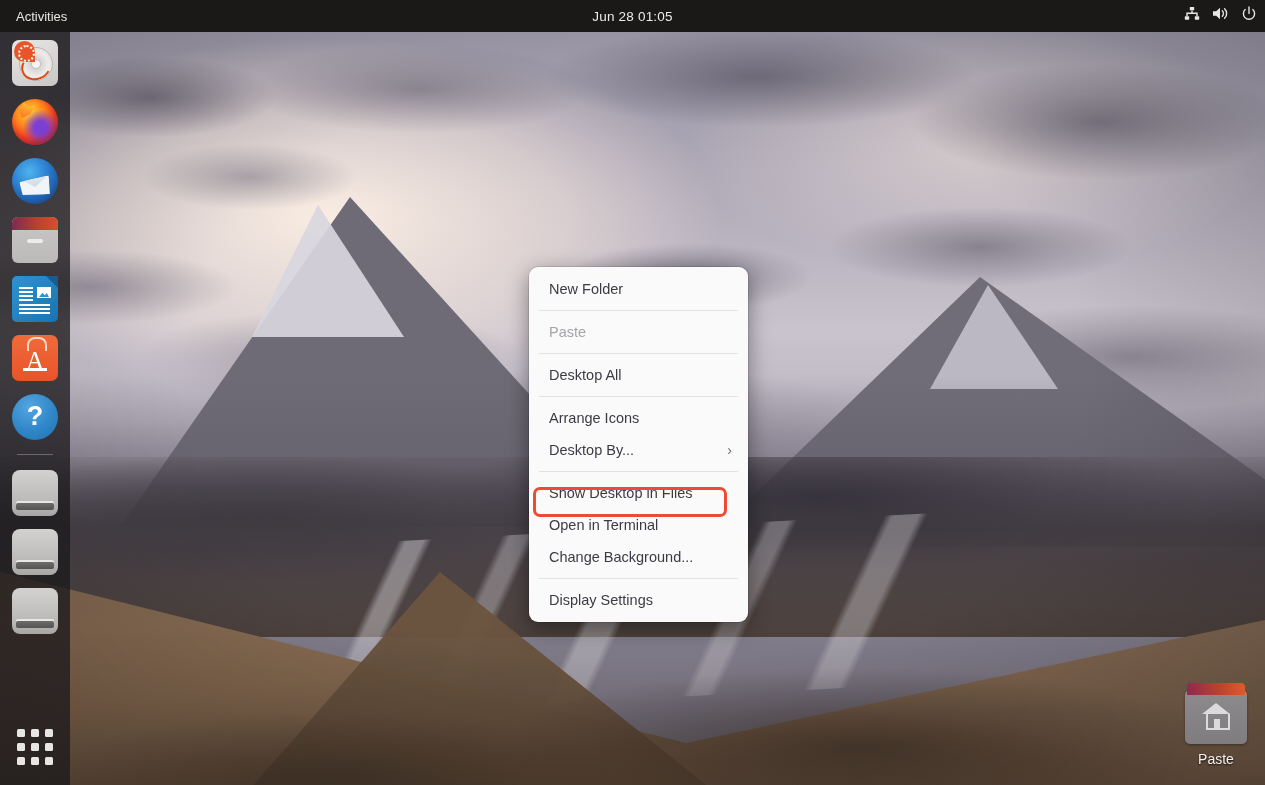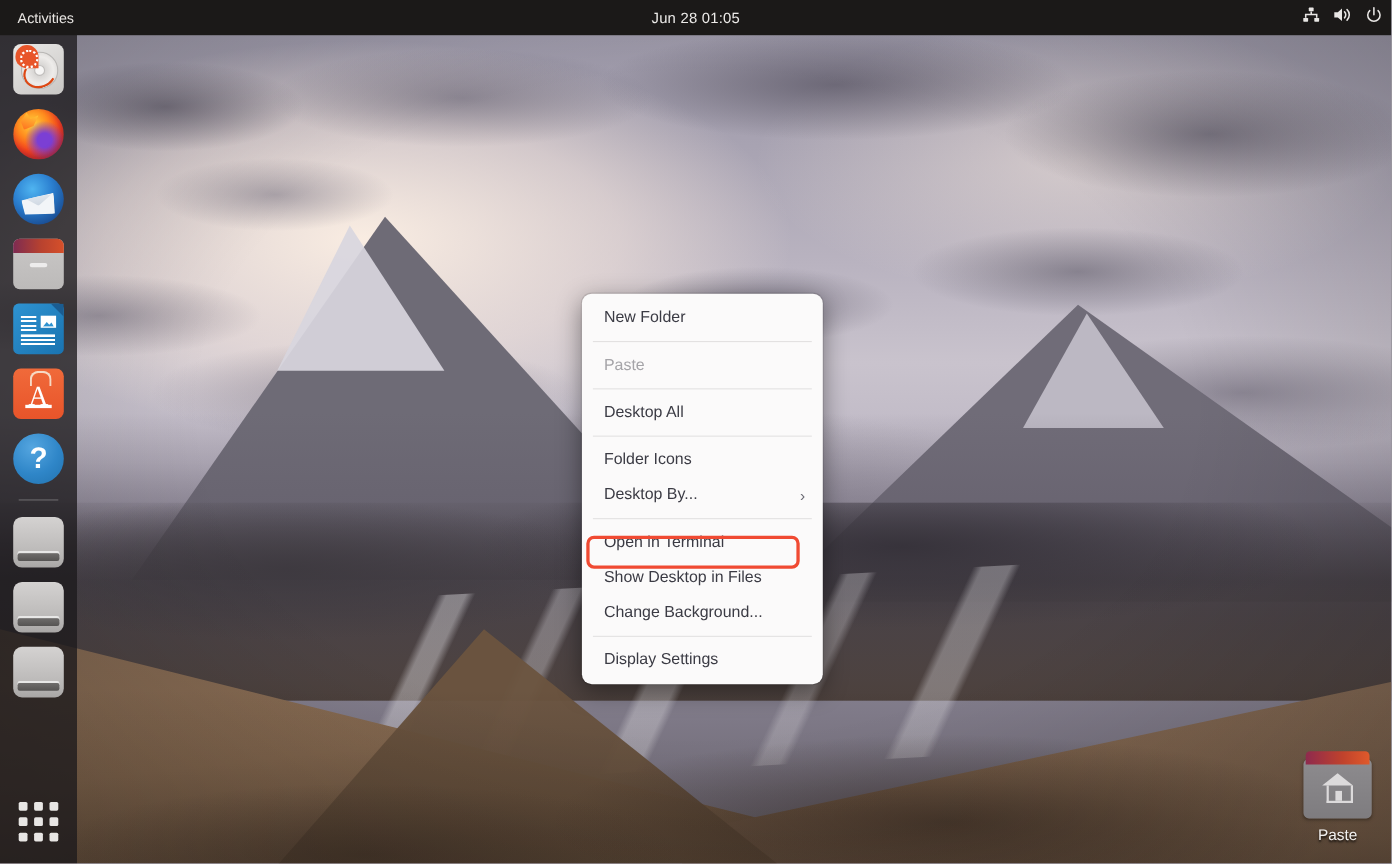--- a/index.html
+++ b/index.html
@@ -568,28 +568,28 @@
 
   <div id="watermark">CSDN @Kevyn7</div>
 
   <div id="ctxmenu">
     <div class="mi">New Folder</div>
     <div class="msep"></div>
     <div class="mi disabled">Paste</div>
     <div class="msep"></div>
     <div class="mi">Desktop All</div>
     <div class="msep"></div>
-    <div class="mi">Folder Icons</div>
+    <div class="mi">Arrange Icons</div>
     <div class="mi">
       <span>Desktop By...</span>
       <span class="chev">›</span>
     </div>
     <div class="msep"></div>
+    <div class="mi">Show Desktop in Files</div>
     <div class="mi highlight">Open in Terminal</div>
-    <div class="mi">Show Desktop in Files</div>
     <div class="mi">Change Background...</div>
     <div class="msep"></div>
     <div class="mi">Display Settings</div>
   </div>
 
   <div id="hl-box" style="border-color: rgb(240, 74, 50);"></div>
 
 </div>
 
 </body></html>

